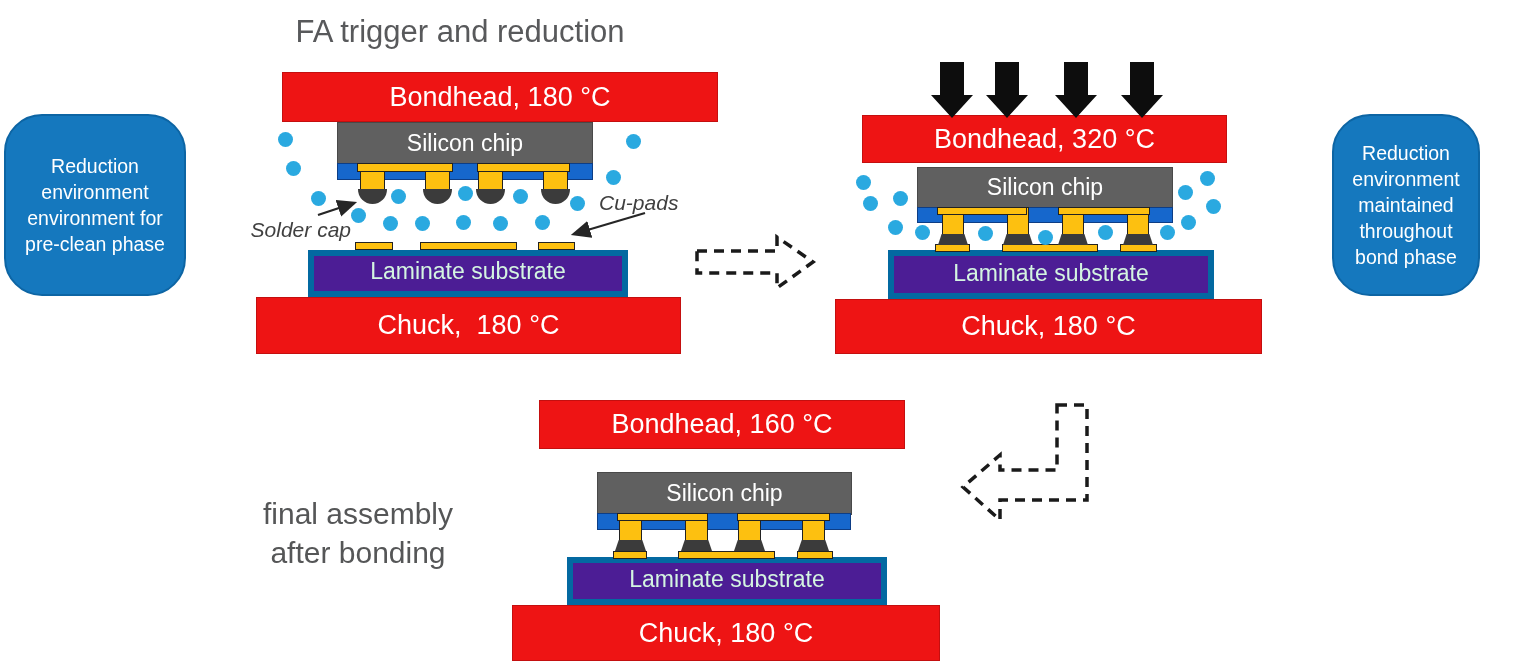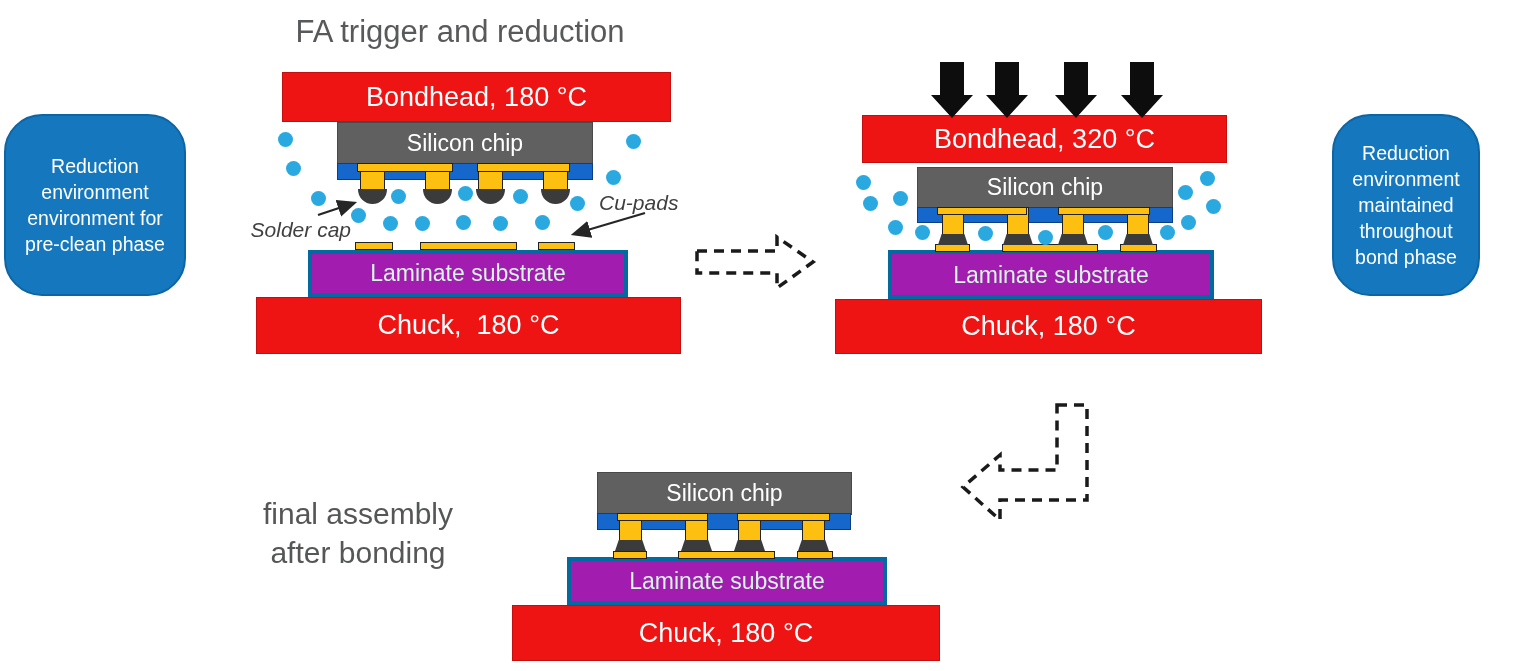--- a/index.html
+++ b/index.html
@@ -4,21 +4,21 @@
 <style>
   html,body{margin:0;padding:0;background:#fff;}
   #slide{position:relative;width:1524px;height:671px;background:#ffffff;overflow:hidden;
          font-family:"Liberation Sans","DejaVu Sans",sans-serif;}
   .abs{position:absolute;}
   .panel-title{color:#58595b;font-size:31px;text-align:center;white-space:nowrap;}
   .bar{background:#ee1414;border:1px solid #c40f0f;display:flex;align-items:center;justify-content:center;box-sizing:border-box;}
   .bar-label{color:#ffffff;font-size:27px;white-space:pre;}
   .chip{background:#606060;border:1px solid #494949;display:flex;align-items:center;justify-content:center;box-sizing:border-box;}
   .chip-label{color:#ffffff;font-size:23px;}
-  .substrate{background:#a21caf;border:4px solid #0369a1;display:flex;align-items:flex-end;justify-content:center;box-sizing:border-box;}
+  .substrate{background:#4c1d95;border:6px solid #0369a1;display:flex;align-items:flex-end;justify-content:center;box-sizing:border-box;}
   .substrate-label{color:#d4f5e1;font-size:23px;padding-bottom:6px;}
   .strip{position:absolute;background:#1667cc;border:1px solid #0d3d85;box-sizing:border-box;}
   .flange,.pillar{position:absolute;background:#fdc010;border:1px solid #222222;box-sizing:border-box;}
   .dome{position:absolute;background:#3b3b3b;border-radius:0 0 15px 15px;}
   .trap{position:absolute;background:#3b3b3b;clip-path:polygon(12% 0,88% 0,100% 100%,0 100%);}
   .pad{position:absolute;background:#fdc010;border:1px solid #222222;box-sizing:border-box;}
   .dot{position:absolute;width:15px;height:15px;border-radius:50%;background:#2aa9e0;}
   .callout{background:#1578be;border:2px solid #0d65a4;border-radius:38px;color:#ffffff;
            display:flex;align-items:center;justify-content:center;text-align:center;
            font-size:19.5px;line-height:26px;box-sizing:border-box;padding:10px;}
@@ -33,21 +33,21 @@
 
   <div class="abs panel-title" style="left:240px;top:14px;width:440px;">FA trigger and reduction</div>
 
   <div class="abs callout" style="left:4px;top:114px;width:182px;height:182px;">
     <span>Reduction environment environment for pre-clean phase</span>
   </div>
   <div class="abs callout" style="left:1332px;top:114px;width:148px;height:182px;">
     <span>Reduction environment maintained throughout bond phase</span>
   </div>
 
-  <div class="abs bar" style="left:282px;top:72px;width:389px;height:50px;">
+  <div class="abs bar" style="left:282px;top:72px;width:436px;height:50px;">
     <span class="bar-label">Bondhead, 180 °C</span>
   </div>
   <div class="abs chip" style="left:337px;top:122px;width:256px;height:42px;">
     <span class="chip-label">Silicon chip</span>
   </div>
   <div class="abs substrate" style="left:308px;top:250px;width:320px;height:47px;">
     <span class="substrate-label">Laminate substrate</span>
   </div>
   <div class="abs bar" style="left:256px;top:297px;width:425px;height:57px;">
     <span class="bar-label">Chuck,  180 °C</span>
@@ -62,20 +62,23 @@
     <span class="chip-label">Silicon chip</span>
   </div>
   <div class="abs substrate" style="left:888px;top:250px;width:326px;height:49px;">
     <span class="substrate-label">Laminate substrate</span>
   </div>
   <div class="abs bar" style="left:835px;top:299px;width:427px;height:55px;">
     <span class="bar-label">Chuck, 180 °C</span>
   </div>
 
   <div class="abs caption" style="left:252px;top:494px;width:212px;">final assembly after bonding</div>
+  <div class="abs bar" style="left:539px;top:400px;width:366px;height:49px;">
+    <span class="bar-label">Bondhead, 160 °C</span>
+  </div>
   <div class="abs chip" style="left:597px;top:472px;width:255px;height:43px;">
     <span class="chip-label">Silicon chip</span>
   </div>
   <div class="abs substrate" style="left:567px;top:557px;width:320px;height:48px;">
     <span class="substrate-label">Laminate substrate</span>
   </div>
   <div class="abs bar" style="left:512px;top:605px;width:428px;height:56px;">
     <span class="bar-label">Chuck, 180 °C</span>
   </div>
 

